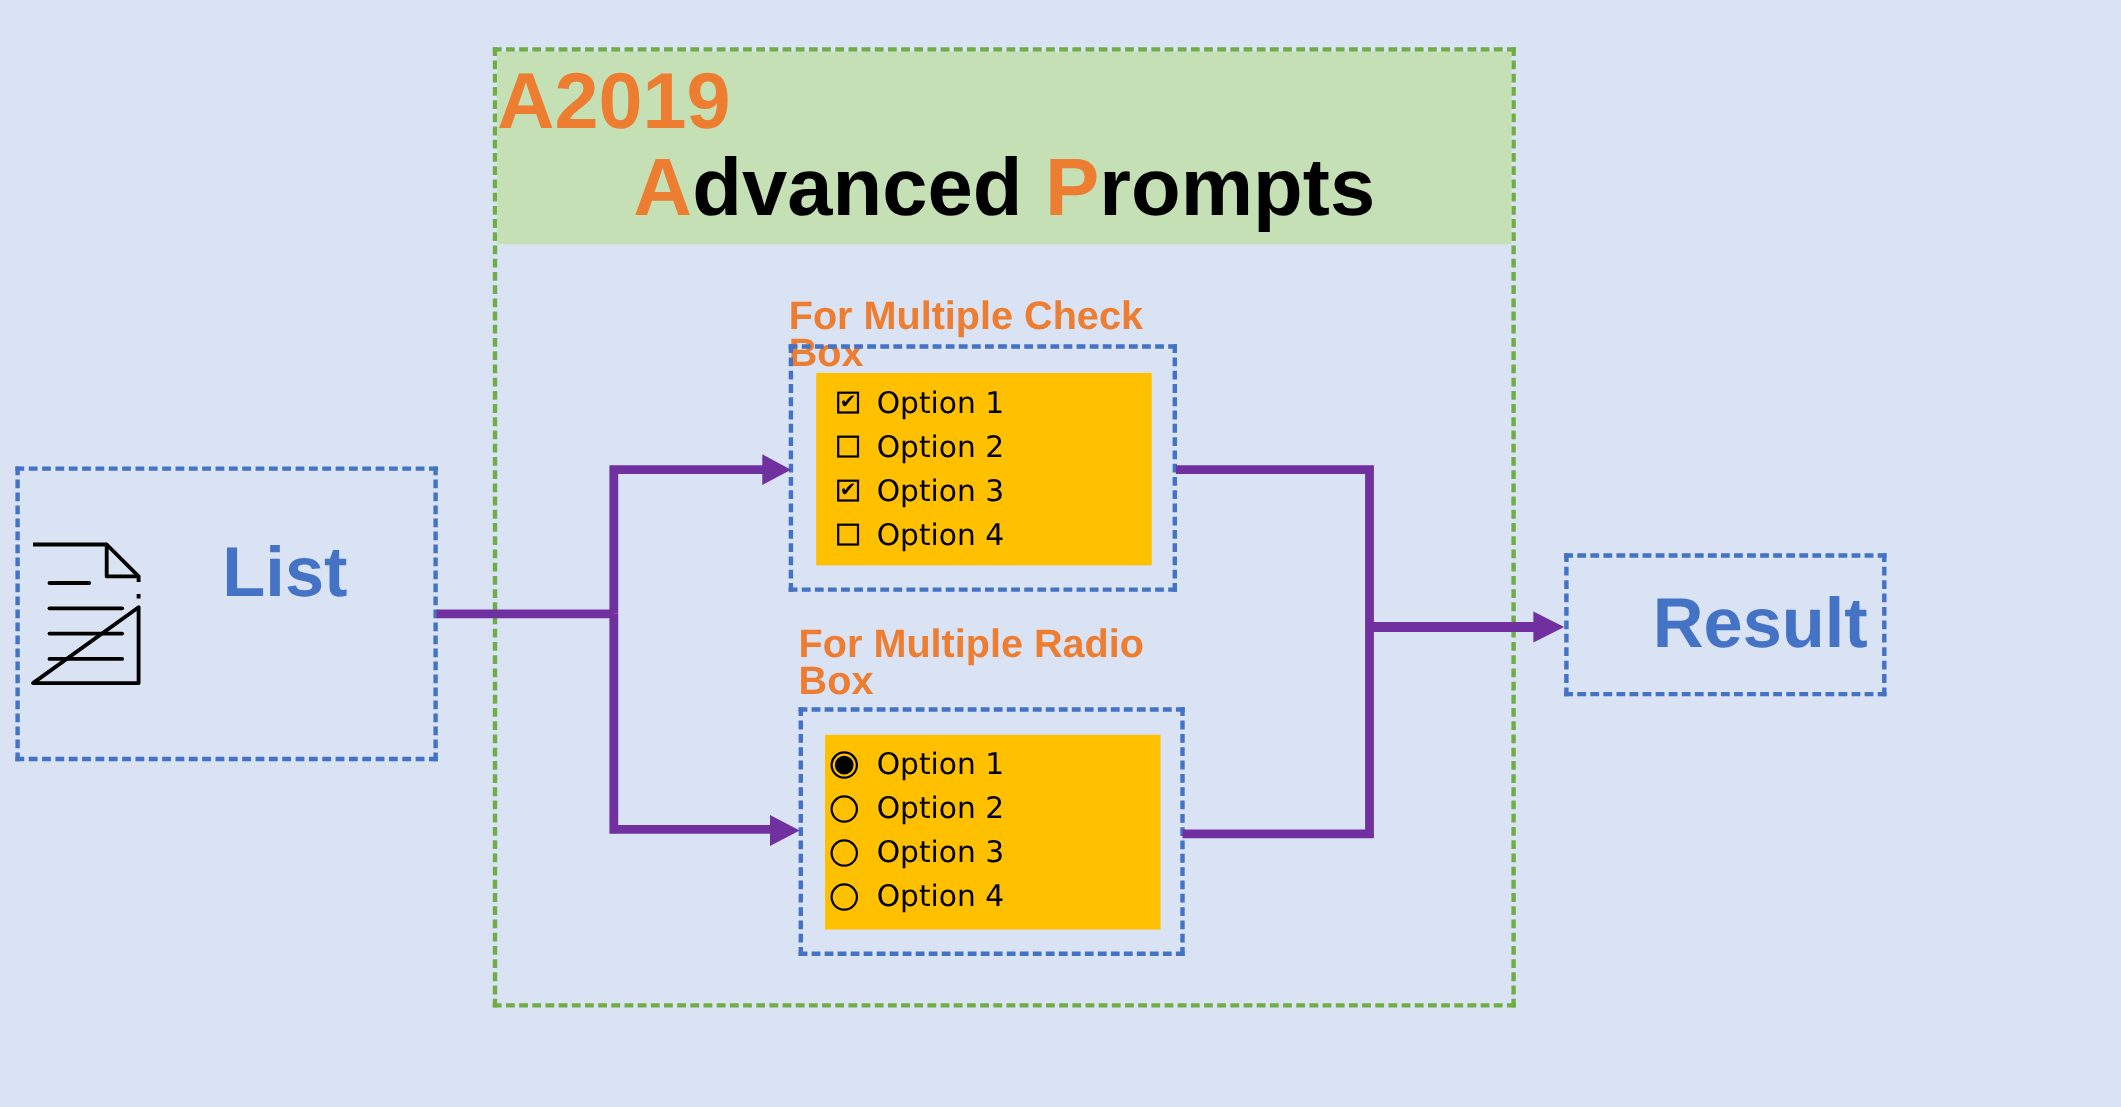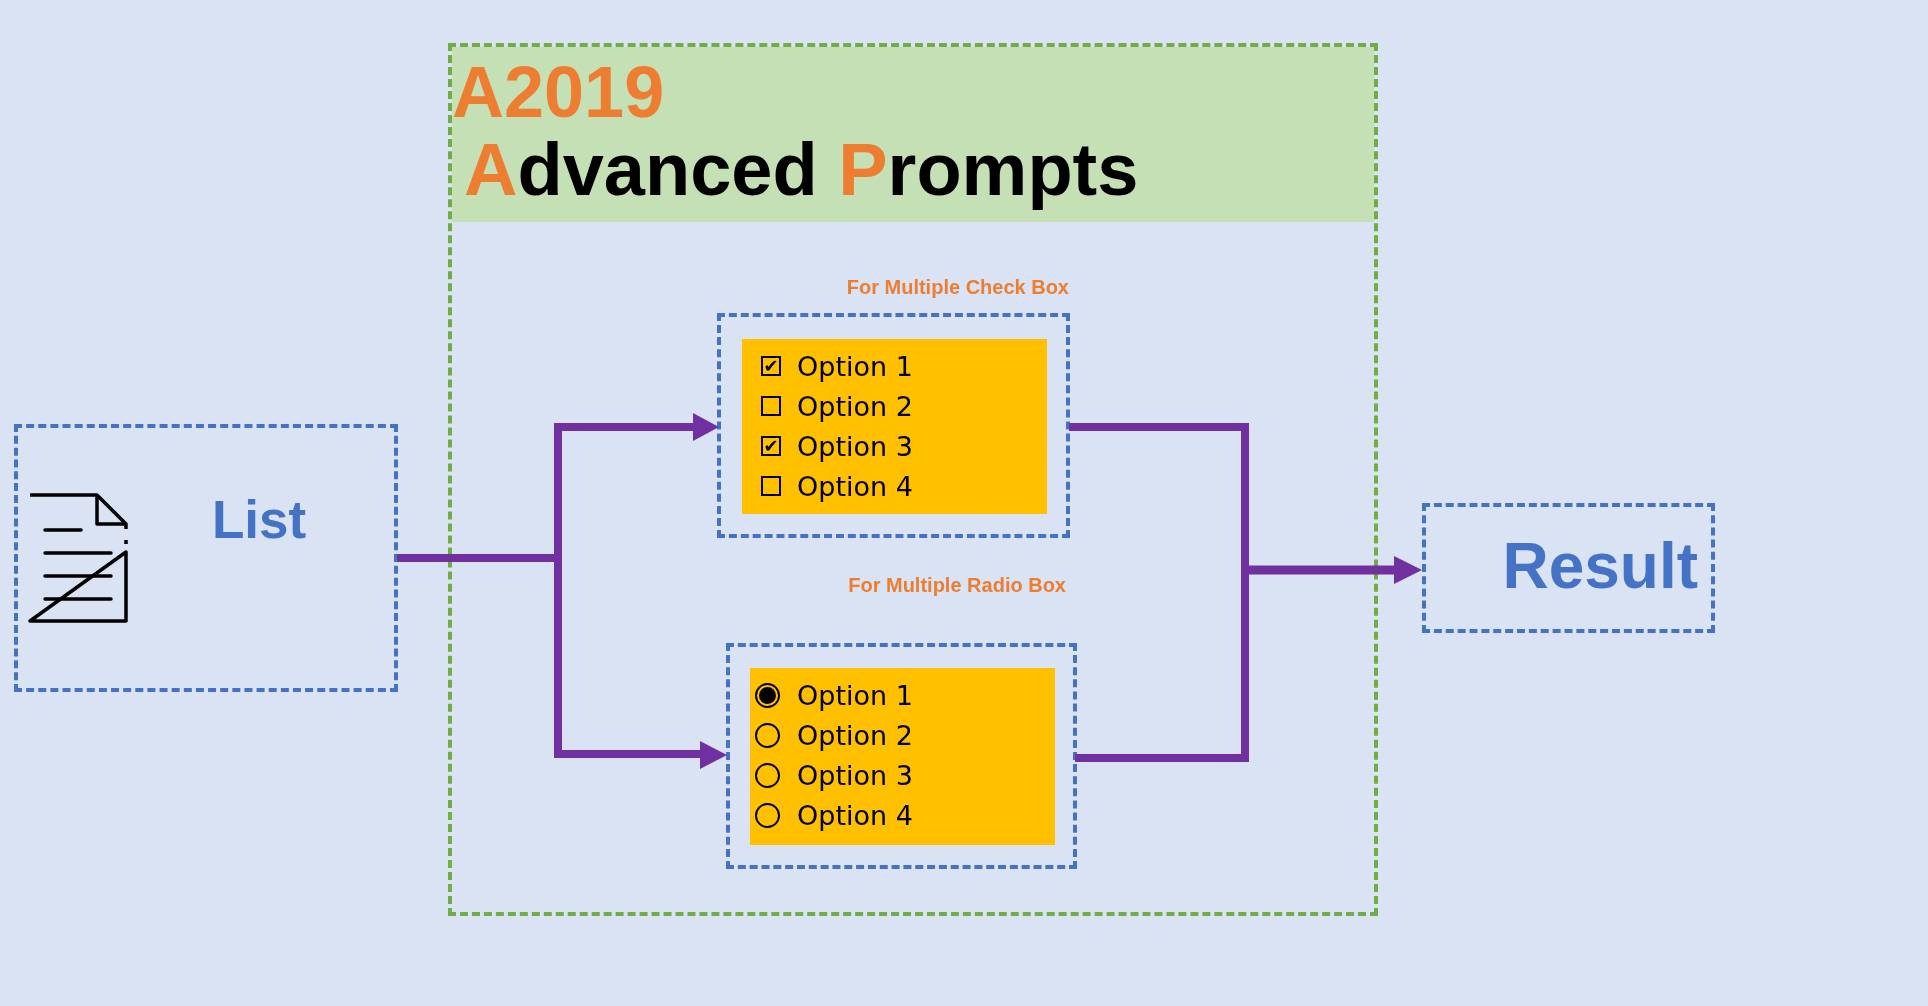--- a/index.html
+++ b/index.html
@@ -2,27 +2,27 @@
 <html><head>
 <meta charset="utf-8">
 <style>
   html, body { margin:0; padding:0; }
   body { width:1928px; height:1006px; background:#dae3f3; position:relative; overflow:hidden; font-family:"Liberation Sans", sans-serif; }
   .abs { position:absolute; }
   .dash-blue { border:4px dashed #4472c4; box-sizing:border-box; }
   .container { left:448px; top:43px; width:930px; height:873px; border:4px dashed #70ad47; box-sizing:border-box; }
   .header { left:452px; top:47px; width:922px; height:175px; background:#c5e0b4; }
   .title1 { left:452px; top:52px; width:922px; font-weight:bold; font-size:72px; color:#ed7d31; line-height:80px; }
-  .title2 { left:452px; top:128px; width:922px; font-weight:bold; font-size:74px; color:#000; line-height:84px;padding-left:12px; }
+  .title2 { left:452px; top:128px; width:922px; text-align:center; font-weight:bold; font-size:74px; color:#000; line-height:84px; }
   .title2 .hl { color:#ed7d31; }
   .list-box { left:14px; top:424px; width:384px; height:268px; }
-  .list-text { left:128px; top:482px; width:262px; text-align:center; font-weight:bold; font-size:53px; color:#4472c4; line-height:76px; }
+  .list-text { left:128px; top:482px; width:262px; text-align:center; font-weight:bold; font-size:64px; color:#4472c4; line-height:76px; }
   .result-box { left:1422px; top:503px; width:293px; height:130px; }
   .result-text { left:1422px; top:528px; width:276px; text-align:right; font-weight:bold; font-size:64px; color:#4472c4; line-height:76px; }
-  .panel-heading { font-weight:bold; font-size:20px; color:#ed7d31; text-align:right; line-height:34px; }
+  .panel-heading { font-weight:bold; font-size:36px; color:#ed7d31; text-align:left; line-height:34px; }
   .yellow { background:#ffc000; }
   .opt { position:absolute; left:0; height:40px; display:flex; align-items:center; font-family:"DejaVu Sans", sans-serif; font-size:27px; color:#000; }
   .cb { width:20px; height:20px; border:2.5px solid #000; box-sizing:border-box; margin-left:19px; margin-right:16px; display:flex; align-items:center; justify-content:center; font-size:18px; font-weight:bold; line-height:1; }
   .rb { width:25px; height:25px; border:2px solid #000; border-radius:50%; box-sizing:border-box; margin-left:5px; margin-right:17px; display:flex; align-items:center; justify-content:center; }
   .rb .dot { width:17px; height:17px; border-radius:50%; background:#000; }
   svg.lines { position:absolute; left:0; top:0; }
 </style>
 </head>
 <body>
 

